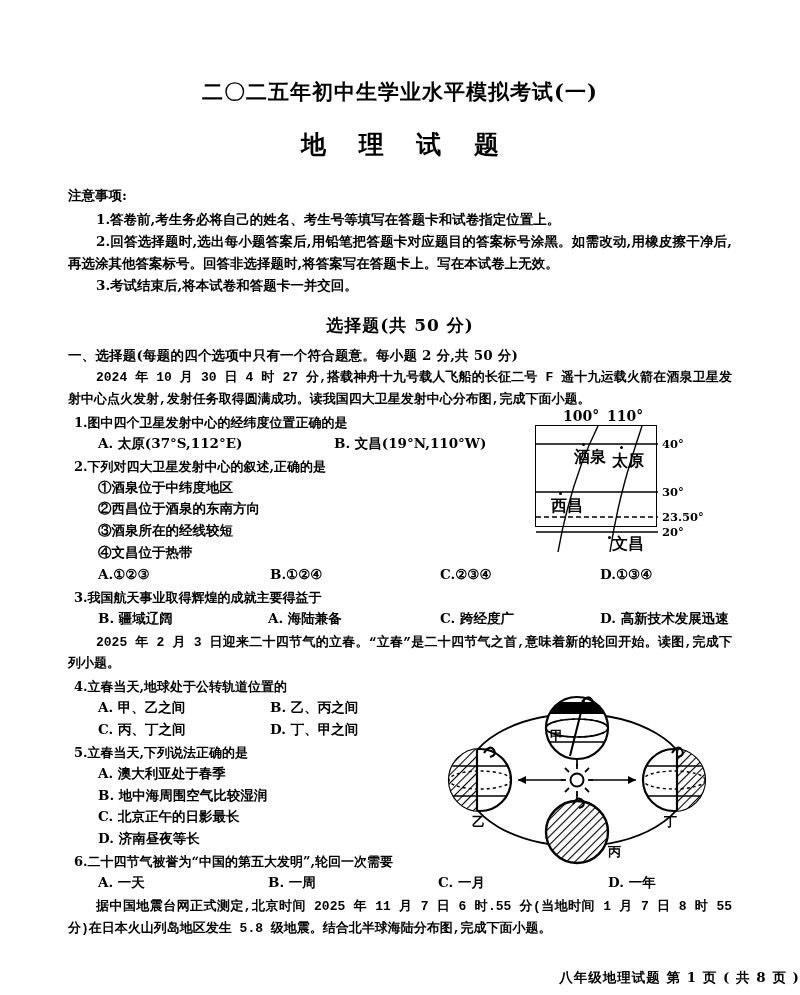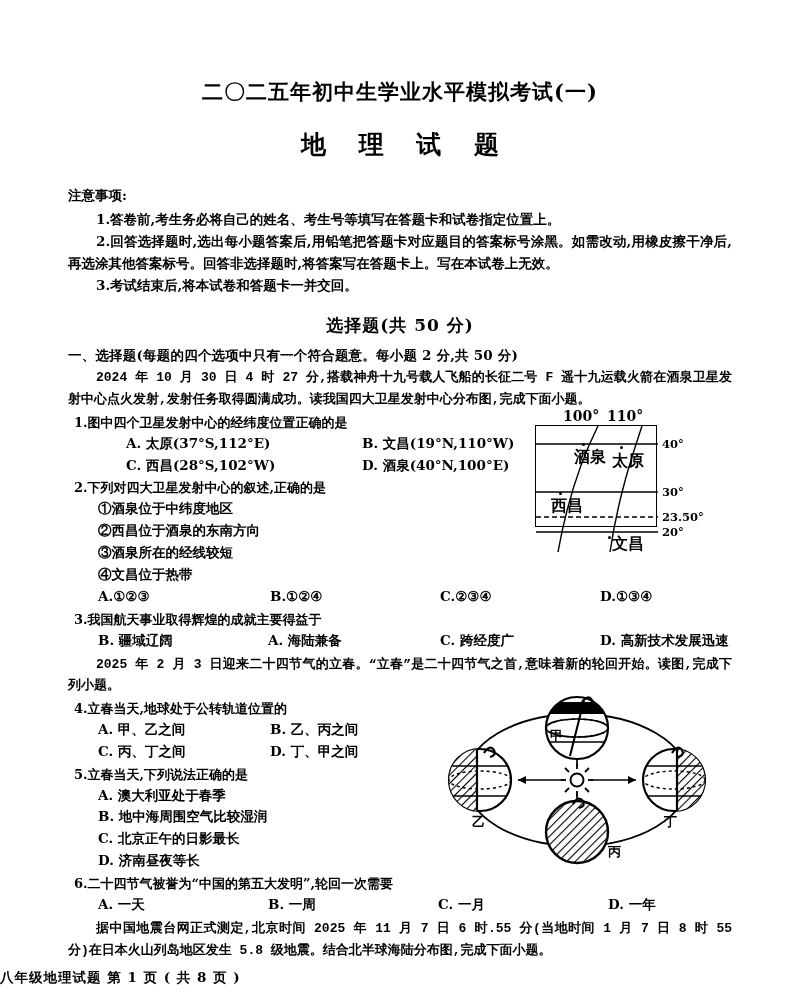--- a/index.html
+++ b/index.html
@@ -97,21 +97,21 @@
   .opt-row {
     font-size: 13.5px;
     font-weight: bold;
     line-height: 1.62;
     margin-left: 30px;
     display: flex;
     white-space: nowrap;
   }
   .opt-row.narrow { display: block; }
   .opt { display: inline-block; }
-  .w-half { width: 236px; margin-left: 28px; }
+  .w-half { width: 236px; }
   .w-q3a  { width: 172px; }
   .w-q3b  { width: 170px; }
   .w-q3c  { width: 160px; }
   .w-q6   { width: 170px; }
   .sub-item {
     font-size: 13.5px;
     font-weight: bold;
     line-height: 1.62;
     margin-left: 30px;
   }
@@ -176,21 +176,21 @@
     font-size: 13px;
     font-weight: bold;
   }
 
   
   .footer {
     position: absolute;
     left: 0;
     right: 0;
     bottom: 8px;
-    text-align: left;
+    text-align: right;
     font-size: 13.5px;
     font-weight: bold;
     letter-spacing: 1px;
   }
 </style>
 </head>
 <body>
 
 <div class="page">
 
@@ -210,24 +210,20 @@
   <div class="body-wrap">
 
     <div class="stem">2024 年 10 月 30 日 4 时 27 分,搭载神舟十九号载人飞船的长征二号 F 遥十九运载火箭在酒泉卫星发射中心点火发射,发射任务取得圆满成功。读我国四大卫星发射中心分布图,完成下面小题。</div>
 
     <div class="q">
       <span class="q-num">1.</span><span>图中四个卫星发射中心的经纬度位置正确的是</span>
     </div>
     <div class="opt-row">
       <span class="opt w-half">A. 太原(37°S,112°E)</span>
       <span class="opt">B. 文昌(19°N,110°W)</span>
-    </div>
-    <div class="opt-row">
-      <span class="opt w-half">C. 西昌(28°S,102°W)</span>
-      <span class="opt">D. 酒泉(40°N,100°E)</span>
     </div>
 
     <div class="q">
       <span class="q-num">2.</span><span>下列对四大卫星发射中心的叙述,正确的是</span>
     </div>
     <div class="sub-item">①酒泉位于中纬度地区</div>
     <div class="sub-item">②西昌位于酒泉的东南方向</div>
     <div class="sub-item">③酒泉所在的经线较短</div>
     <div class="sub-item">④文昌位于热带</div>
     <div class="opt-row">

